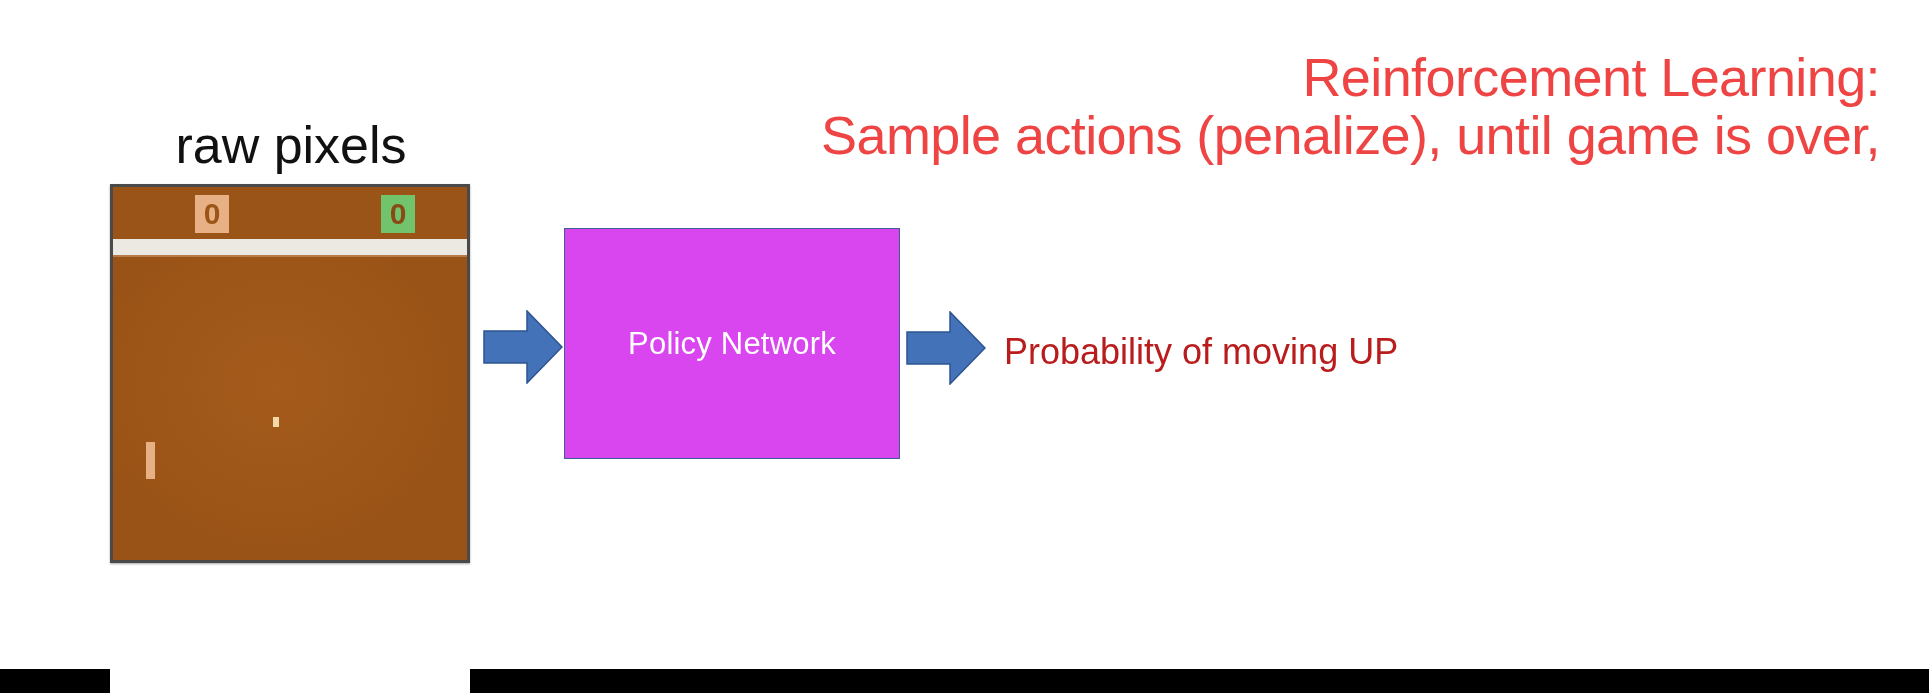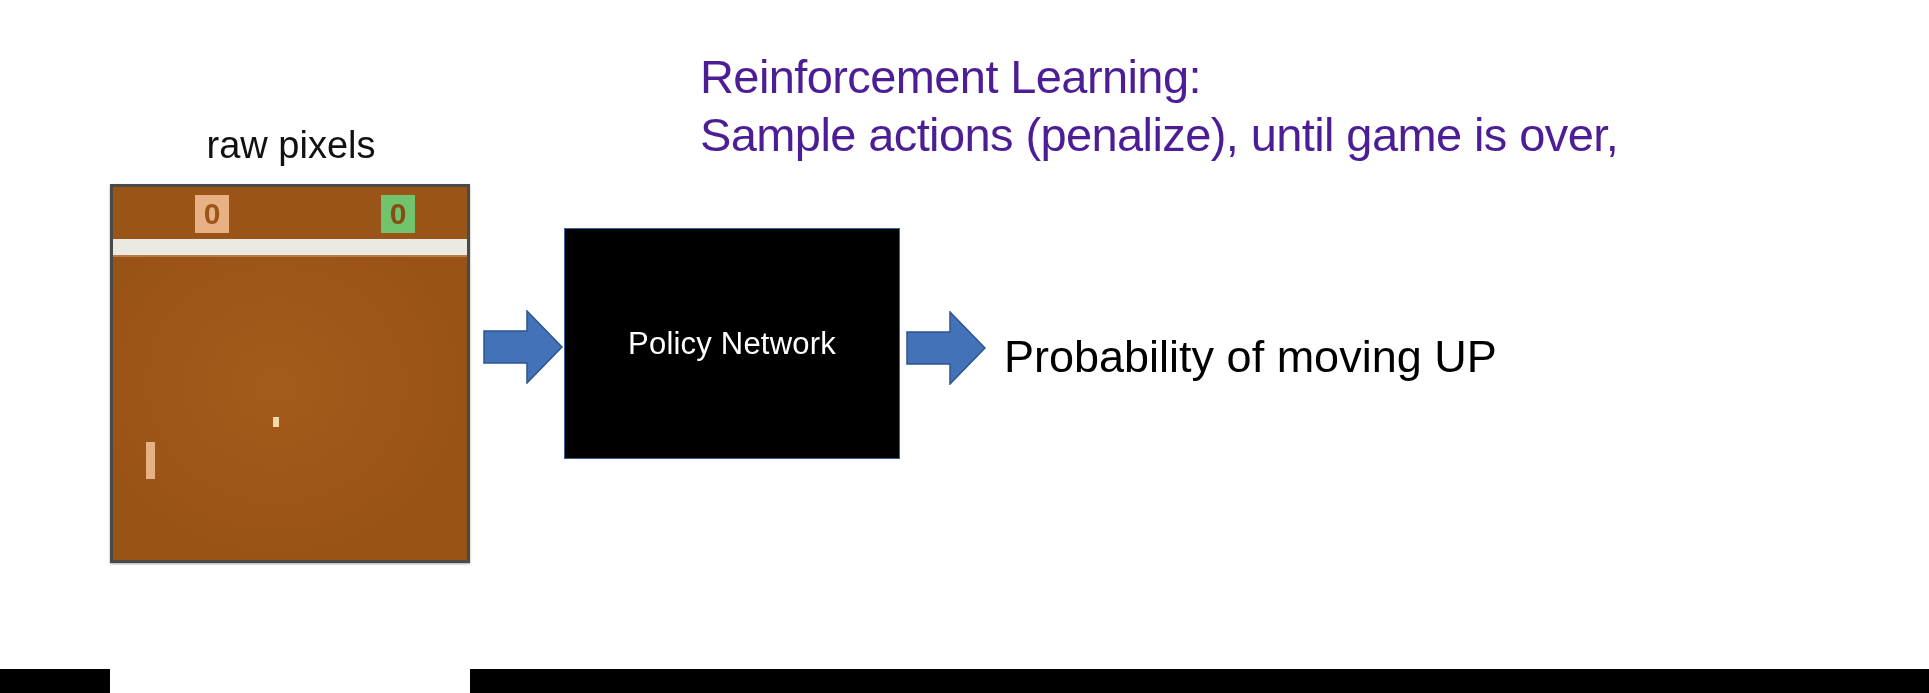--- a/index.html
+++ b/index.html
@@ -19,40 +19,40 @@
     background: #ffffff;
     overflow: hidden;
   }
 
   
   #headline {
     position: absolute;
     left: 700px;
     top: 48px;
     width: 1180px;
-    text-align: left;
-    color: #4c1d95;
-    font-family: "Liberation Sans", sans-serif;
-    font-size: 47px;
+    text-align: right;
+    color: #ef4444;
+    font-family: "Liberation Sans", sans-serif;
+    font-size: 54px;
     line-height: 58px;
     font-weight: 400;
     letter-spacing: -0.6px;
     white-space: nowrap;
   }
   #headline .hl-line { display: block; }
 
   
   #raw-pixels-label {
     position: absolute;
     left: 110px;
     top: 122px;
     width: 362px;
     text-align: center;
     font-family: "Liberation Sans", sans-serif;
-    font-size: 38px;
+    font-size: 52px;
     line-height: 46px;
     color: #111111;
   }
 
   
   #pong-frame {
     position: absolute;
     left: 110px;
     top: 184px;
     width: 360px;
@@ -137,43 +137,43 @@
   }
   .arrow-svg { display: block; }
 
   
   #policy-network-box {
     position: absolute;
     left: 564px;
     top: 228px;
     width: 336px;
     height: 231px;
-    background: #000000;
+    background: #d946ef;
     border: 1px solid #3b6098;
     box-sizing: border-box;
     display: flex;
     align-items: center;
     justify-content: center;
   }
   #policy-network-label {
     font-family: "Liberation Sans", sans-serif;
     font-size: 31px;
     color: #ffffff;
     letter-spacing: 0.2px;
     text-align: center;
   }
 
   
   #output-label {
     position: absolute;
     left: 1004px;
     top: 331px;
     font-family: "Liberation Sans", sans-serif;
-    font-size: 45px;
-    color: #000000;
+    font-size: 36px;
+    color: #b91c1c;
     white-space: nowrap;
   }
 
   
   .letterbox {
     position: absolute;
     bottom: 0;
     height: 24px;
     background: #000000;
   }

